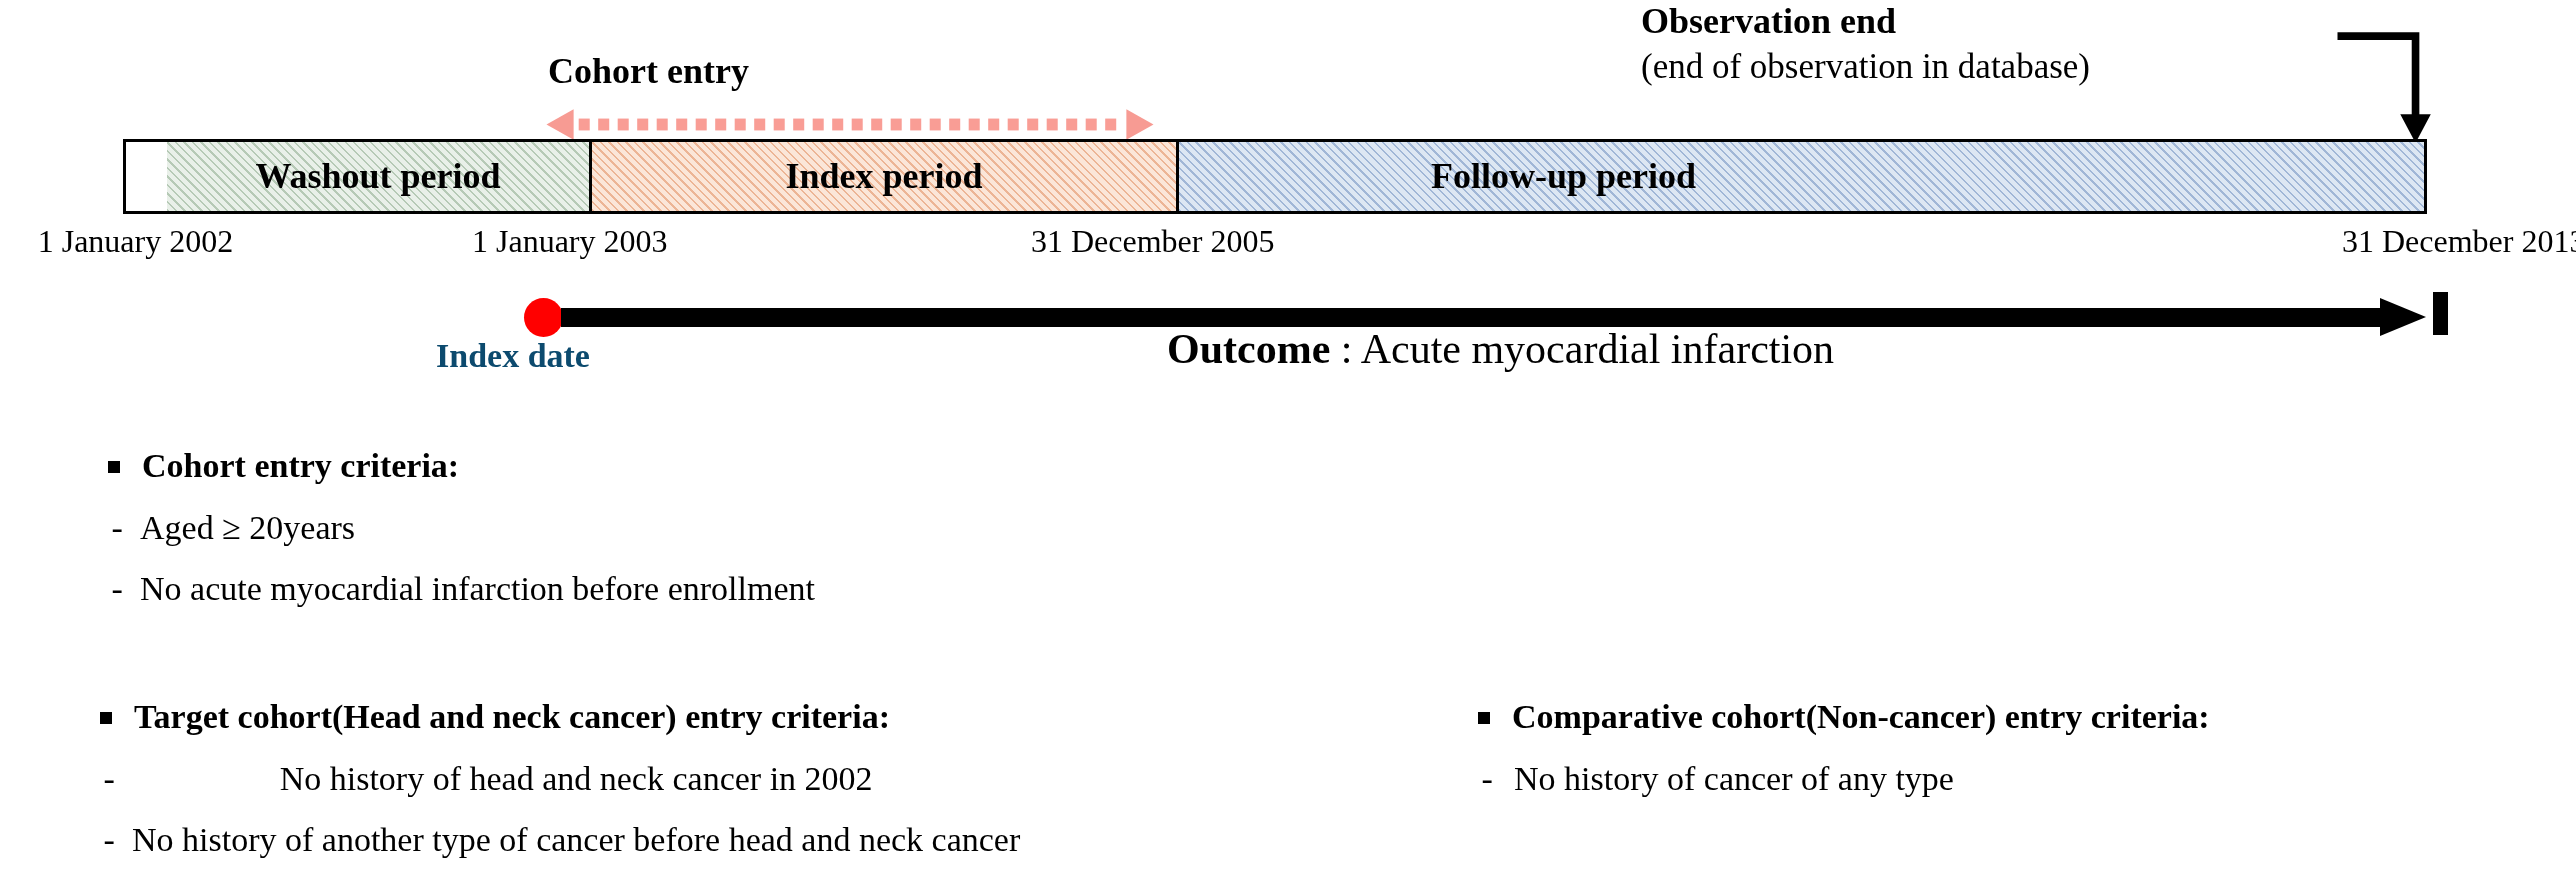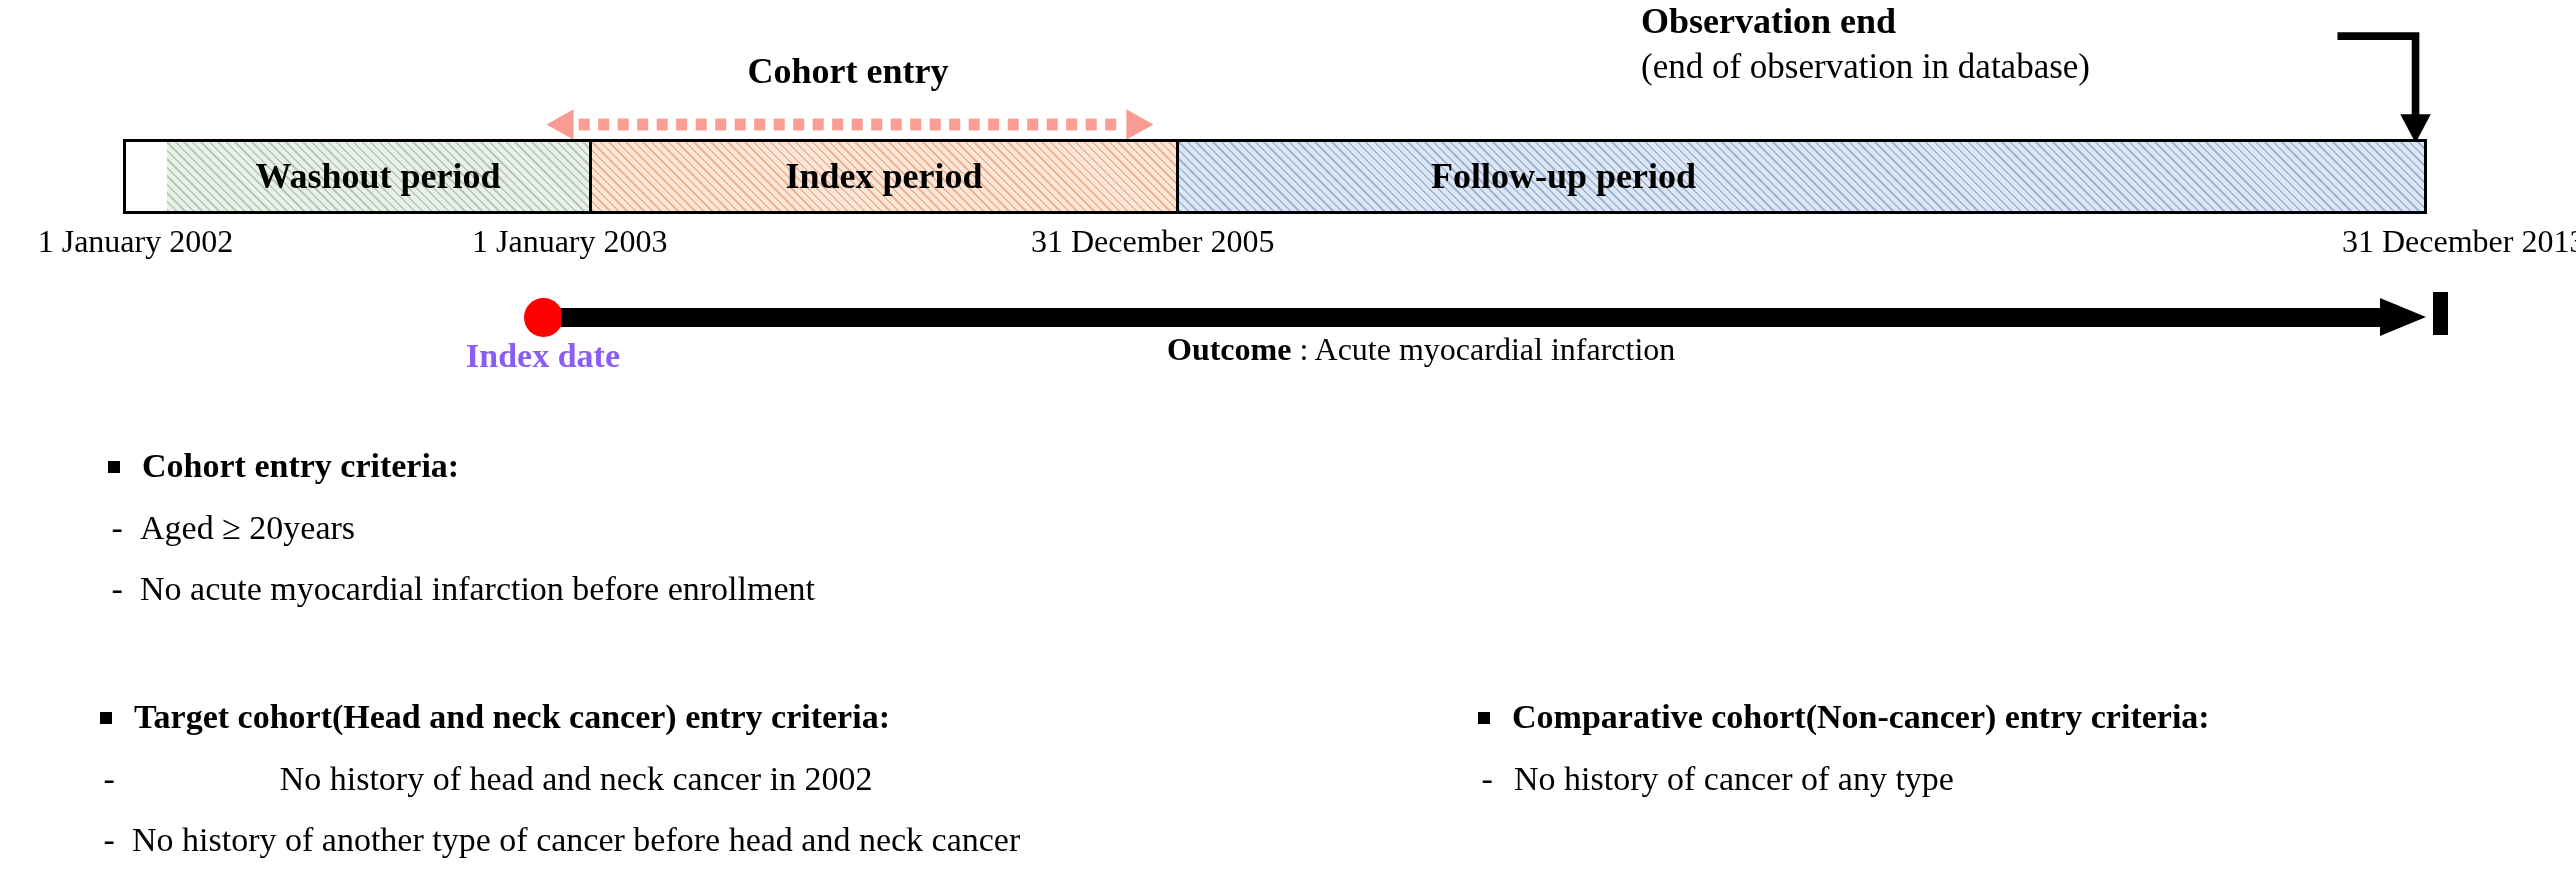--- a/index.html
+++ b/index.html
@@ -40,21 +40,20 @@
   }
 
   
   #observation-elbow { left: 2334px; top: 25.5px; }
 
   
   #cohort-entry-label {
     left: 548px;
     top: 51px;
     width: 600px;
-    text-align: center;
     font-size: 36px;
     font-weight: bold;
     line-height: 41px;
   }
   #cohort-entry-arrow {
     left: 544px;
     top: 105px;
   }
 
   
@@ -166,30 +165,29 @@
     left: 2433px;
     top: 292px;
     width: 14.5px;
     height: 43px;
     background: #000000;
   }
   #index-date-label {
     left: 436px;
     top: 336px;
     width: 214px;
-    text-align: center;
-    color: #8b5cf6;
+    color: #0c4a6e;
     font-size: 34px;
     font-weight: bold;
     line-height: 39px;
   }
   #outcome-label {
     left: 1167px;
     top: 330px;
-    font-size: 32px;
+    font-size: 42px;
     line-height: 39px;
     white-space: nowrap;
   }
   #outcome-label .bold { font-weight: bold; }
 
   
   .criteria-block { position: absolute; }
   #criteria-cohort { left: 108px; top: 444px; }
   #criteria-target { left: 100px; top: 695px; text-align: center; }
   #criteria-comparative { left: 1478px; top: 695px; }

